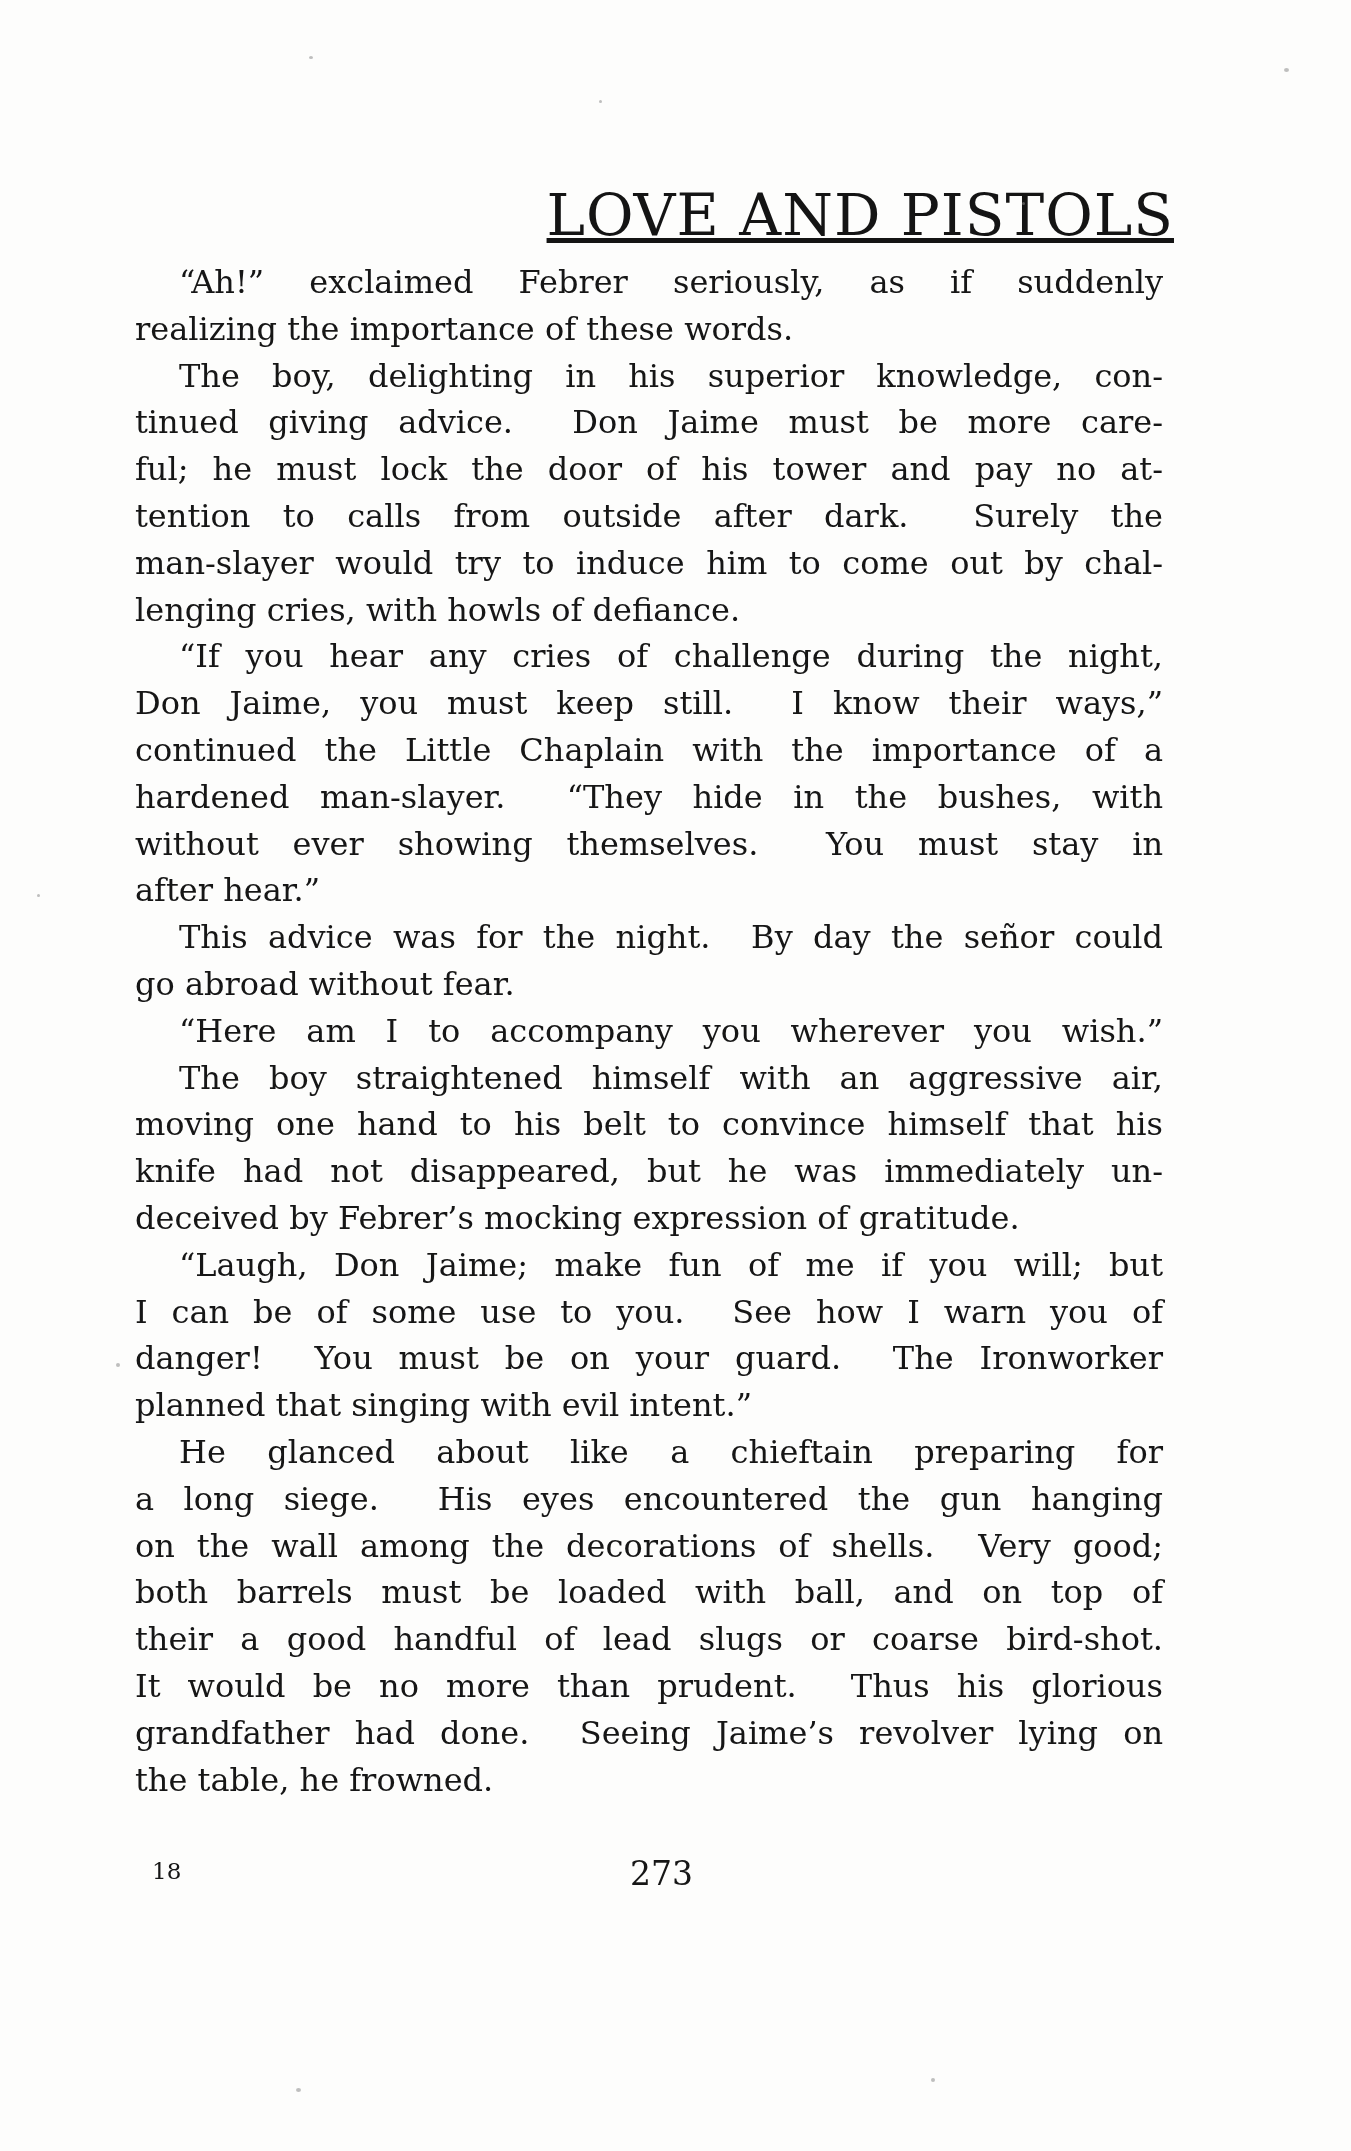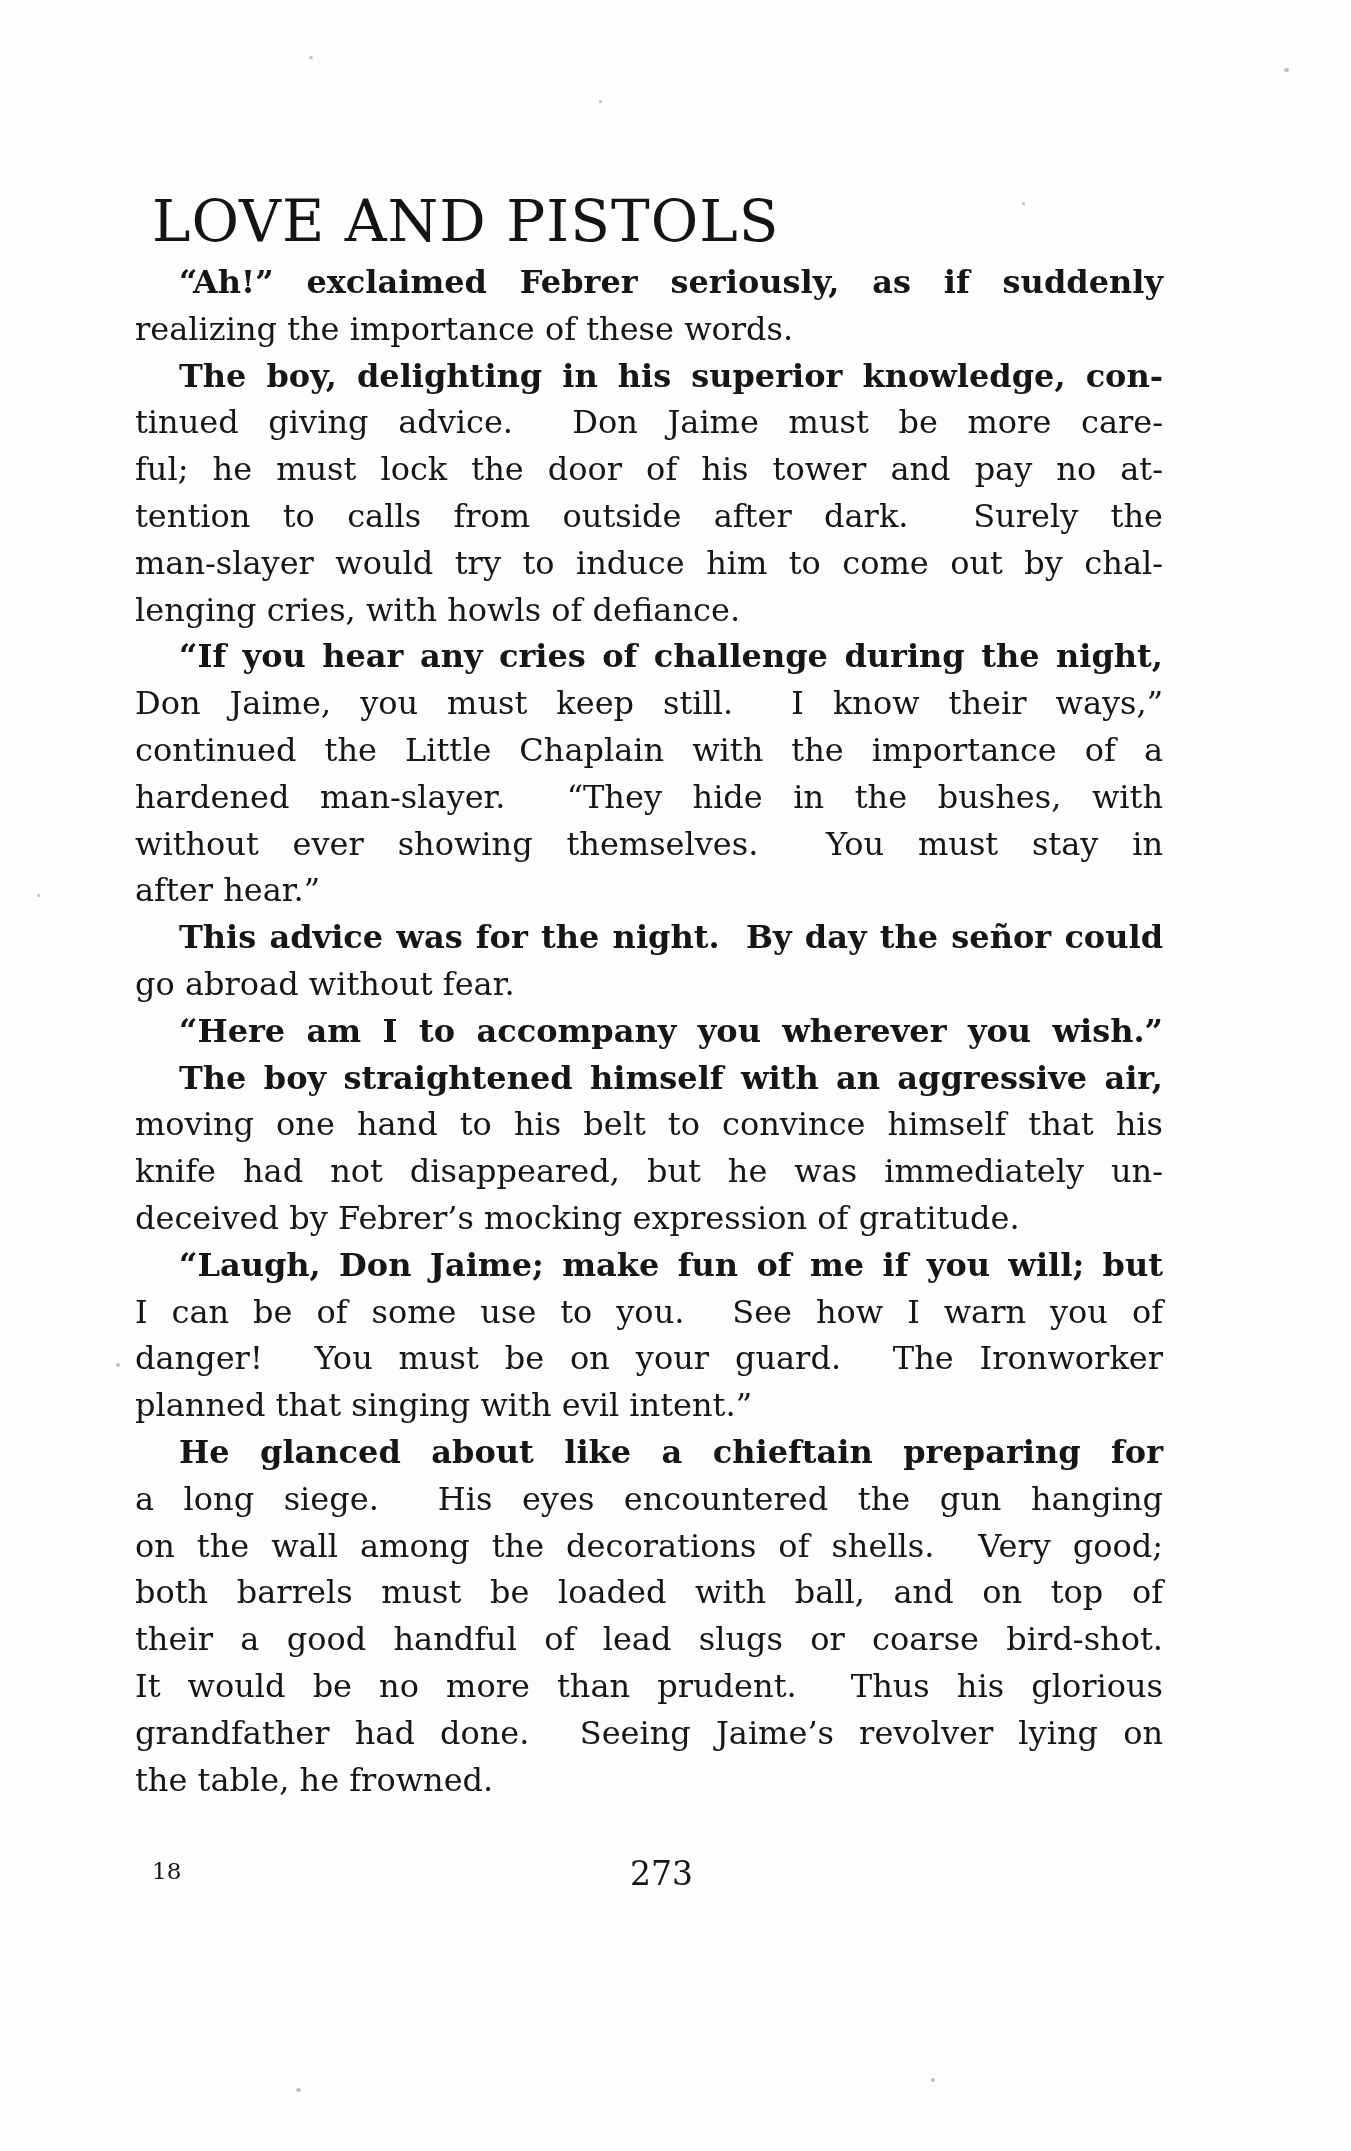--- a/index.html
+++ b/index.html
@@ -14,44 +14,45 @@
     background: #fdfdfc;
     overflow: hidden;
     font-family: "DejaVu Serif", serif;
     color: #161616;
   }
   .title {
     position: absolute;
     top: 178px;
     left: 143px;
     width: 1028px;
-    margin: 9px;
+    margin: 3px;
     font-size: 58px;
     font-weight: normal;
-    text-align: left;
+    text-align: right;
     letter-spacing: 1px;
     white-space: pre;
     color: #141414;
+    text-decoration: underline;
   }
   .body-text {
     position: absolute;
     top: 259px;
     left: 135px;
     width: 1028px;
   }
   .line {
     font-size: 32px;
     line-height: 46.8px;
     height: 46.8px;
     white-space: pre-wrap;
     text-align: justify;
     text-align-last: justify;
     color: #161616;
   }
-  .line.indent { padding-left: 44px; font-weight: bold; }
+  .line.indent { padding-left: 44px; }
   .line.end {
     text-align: left;
     text-align-last: left;
   }
   .footer-mark {
     position: absolute;
     font-size: 23px;
     top: 1858px;
     left: 152px;
     color: #161616;

